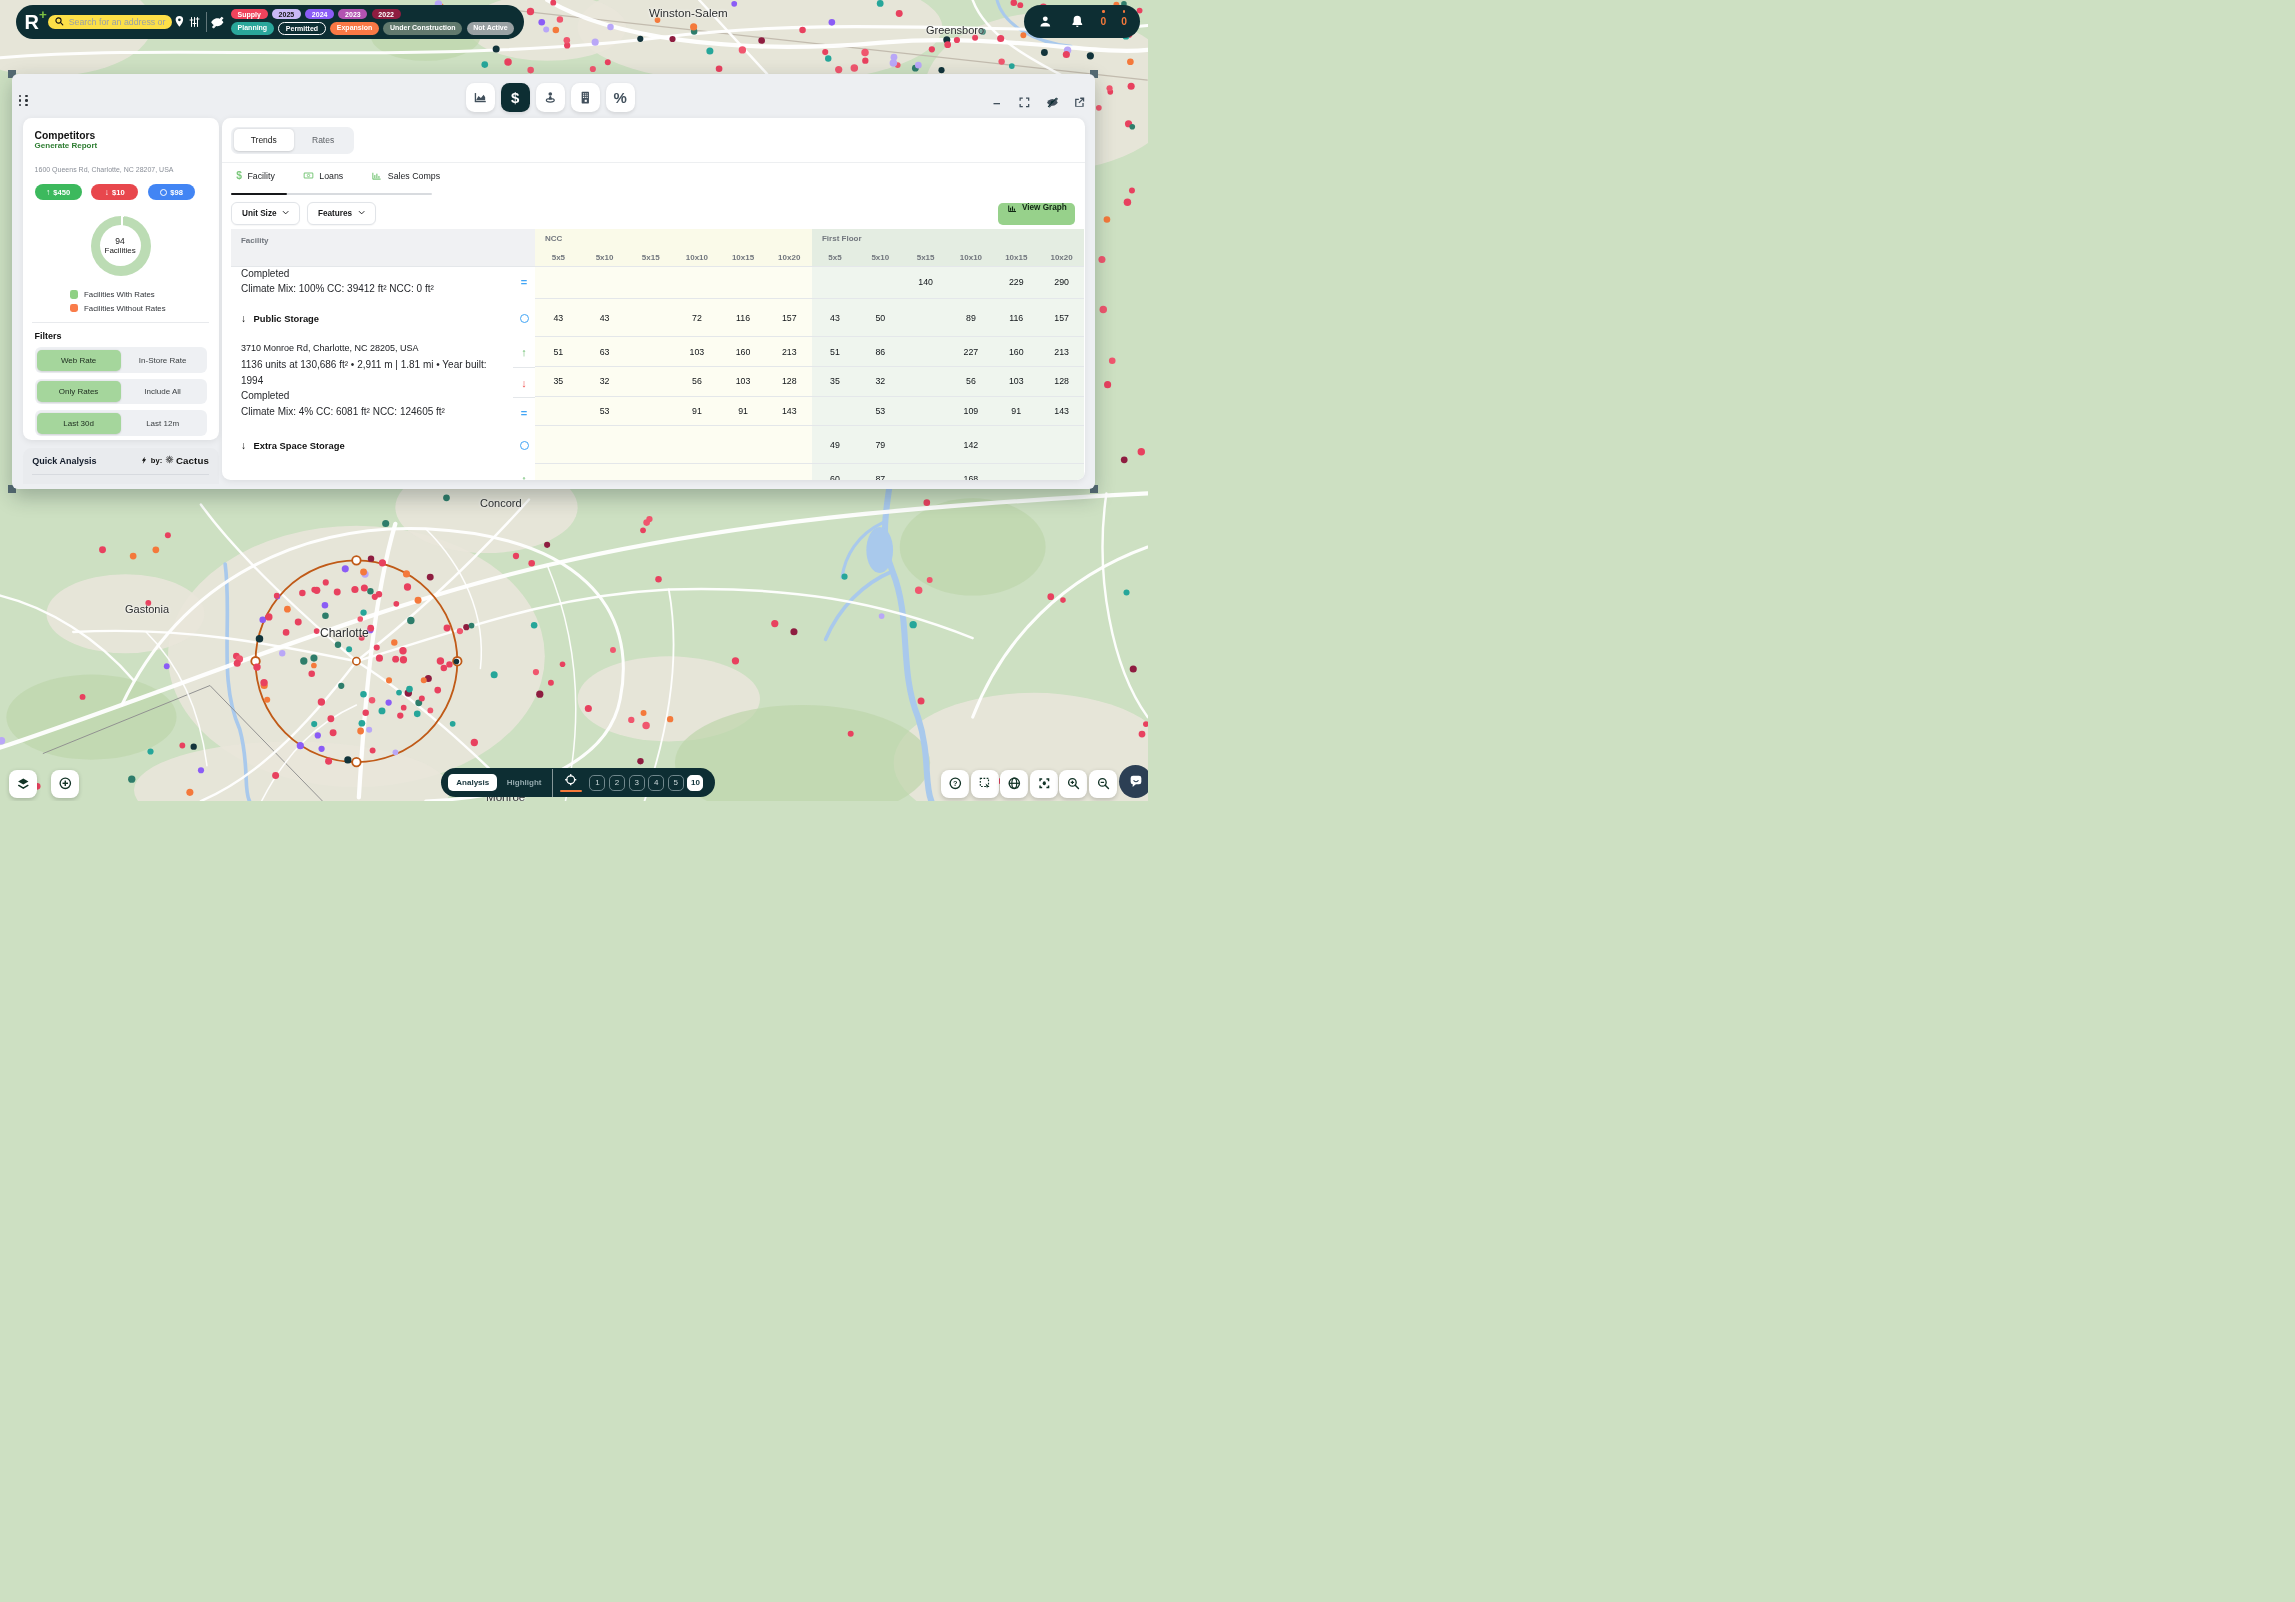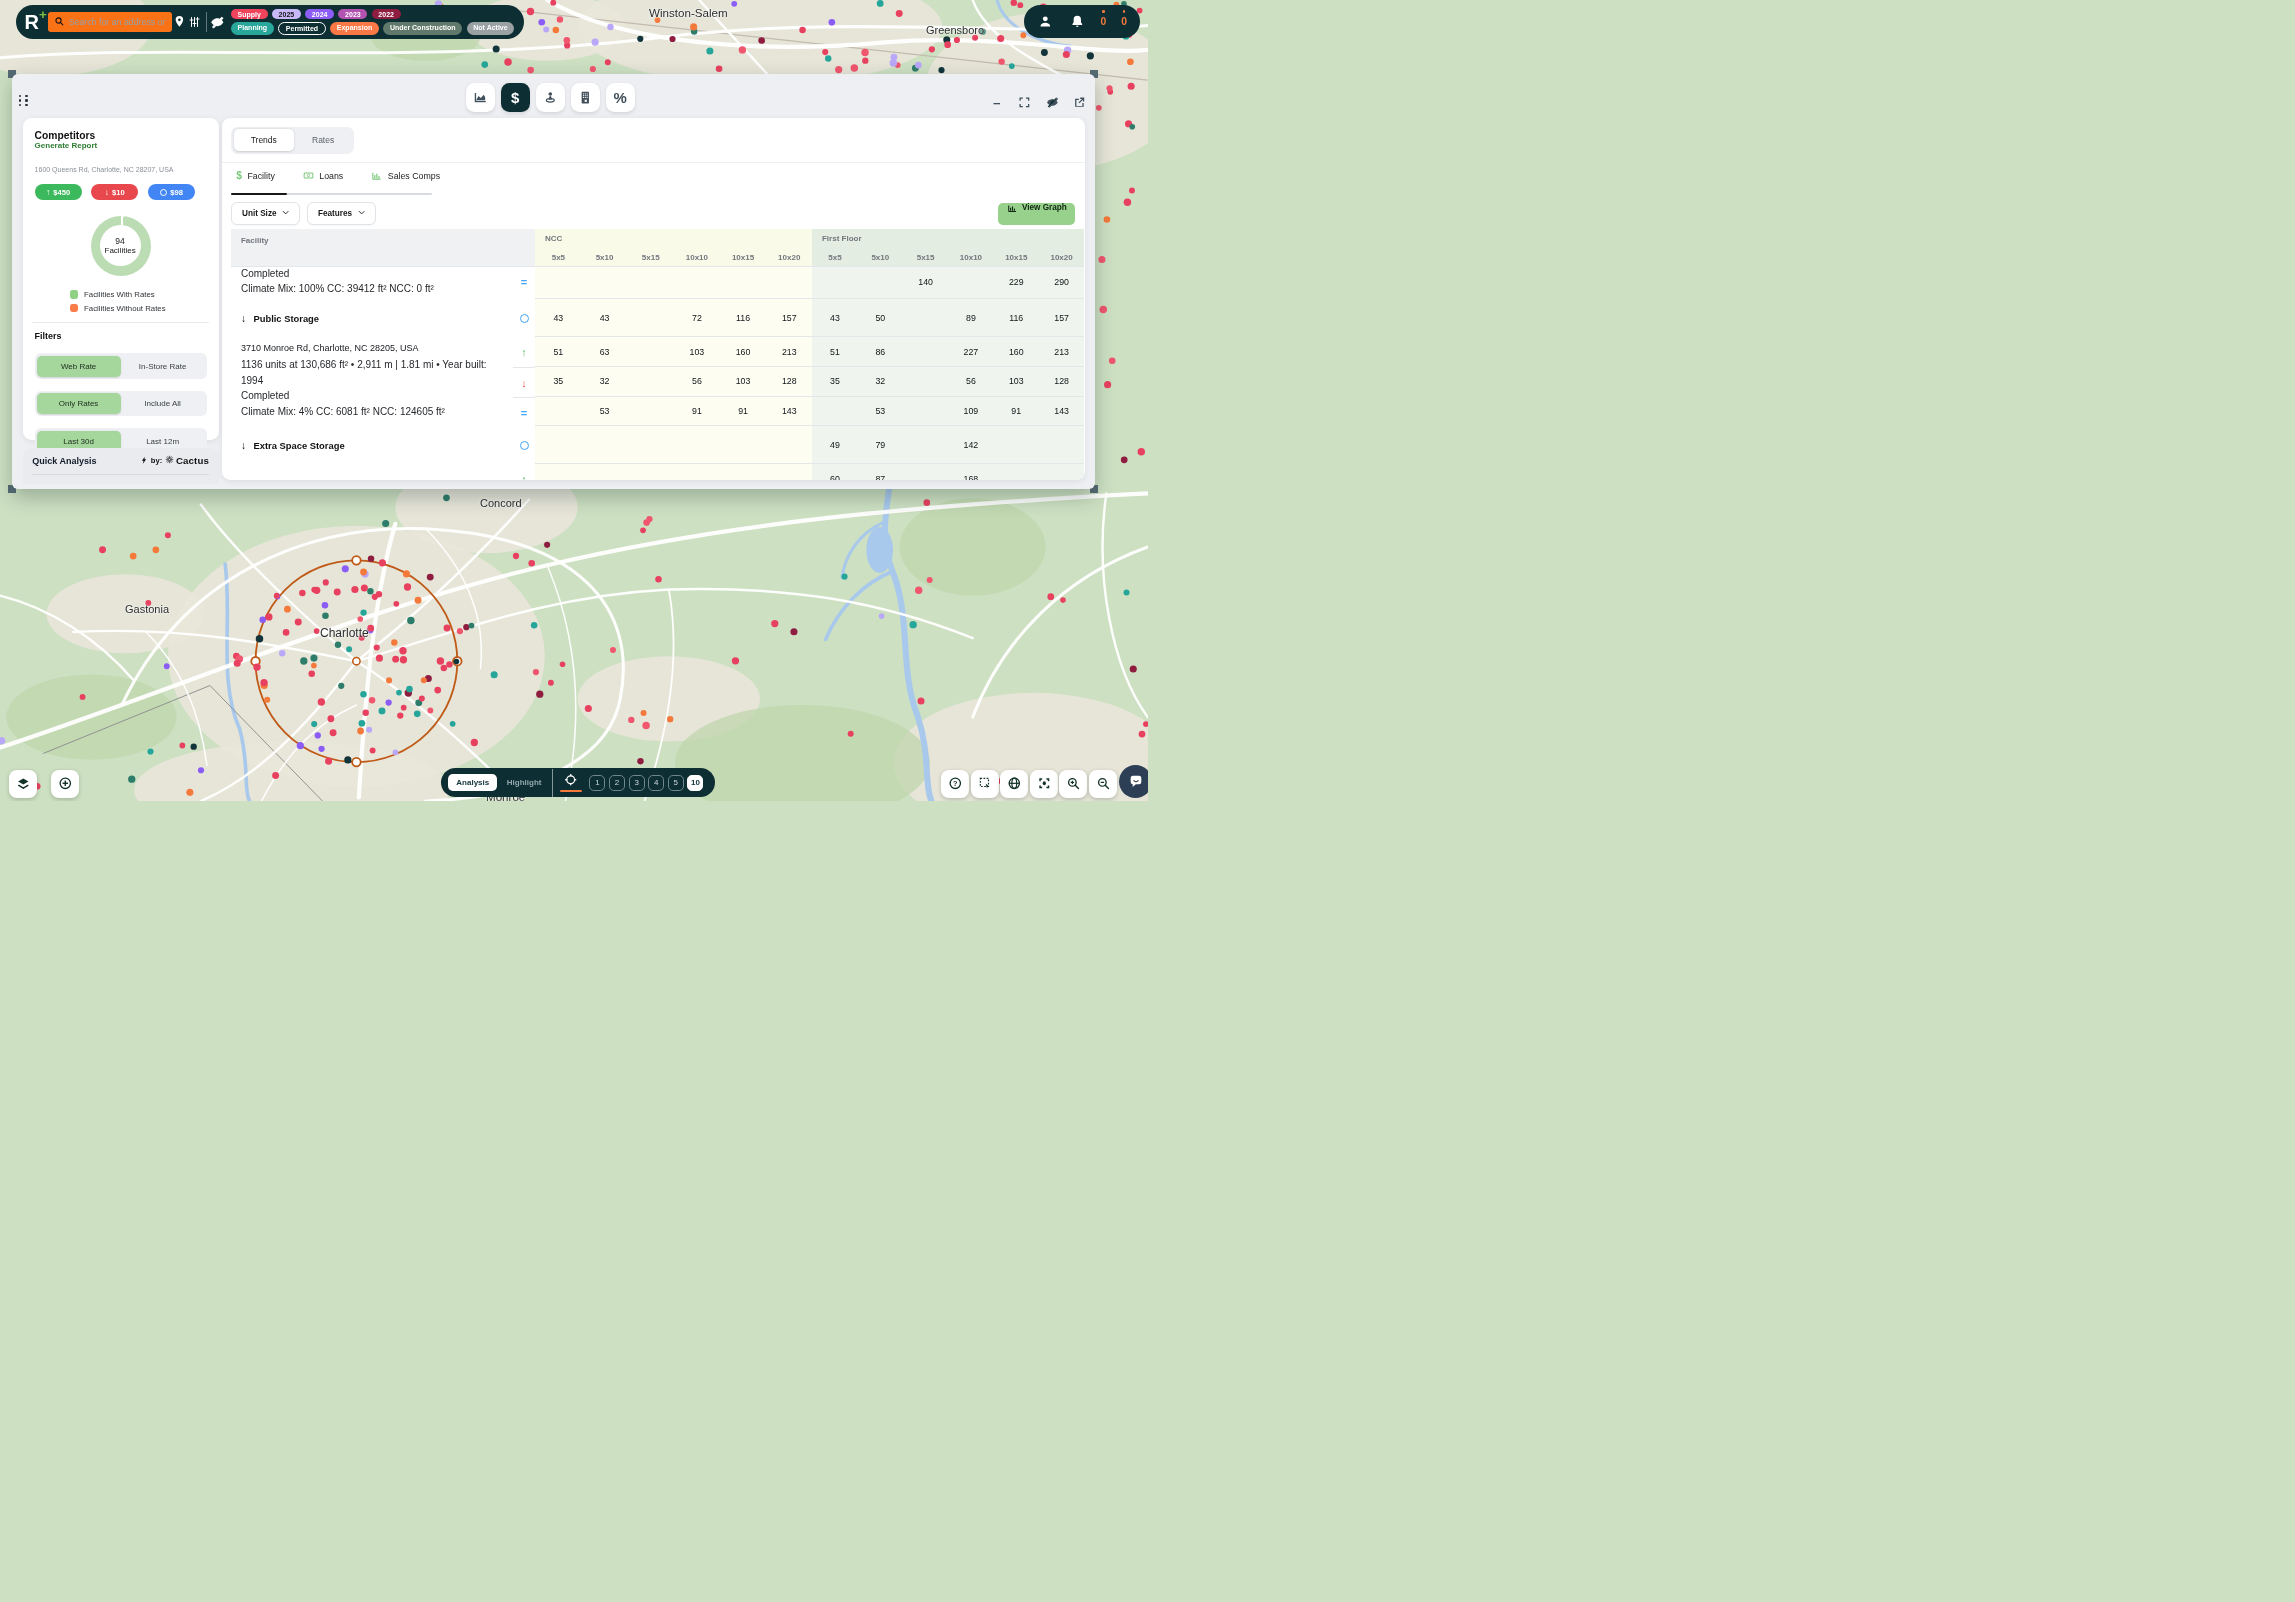--- a/index.html
+++ b/index.html
@@ -5,21 +5,21 @@
   * { margin:0; padding:0; box-sizing:border-box; }
   html,body { width:1148px; height:801px; overflow:hidden; }
   body { position:relative; font-family:"Liberation Sans","DejaVu Sans",sans-serif; background:#cde0c2; }
   svg.mapsvg { position:absolute; left:0; top:0; }
   .city-label { position:absolute; color:#2b2d2e; text-shadow:0 0 1.8px #fff,0 0 3.6px rgba(255,255,255,.9); white-space:nowrap; z-index:3; font-weight:400; }
 
   
   .navbar { position:absolute; left:16px; top:4.9px; width:508px; height:34px; background:#0d2e33; border-radius:17px; display:flex; align-items:center; padding:0 9.7px 0 8.5px; z-index:20; }
   .logo { position:relative; width:32px; color:#fff; font-weight:700; font-size:20px; line-height:1; }
   .logo .plus { position:absolute; top:-3.6px; left:14.6px; color:#7dc243; font-size:13.4px; }
-  .searchbox { width:131px; height:20px; background:#f97316; border-radius:3px; display:flex; align-items:center; padding:0 6px; gap:4.3px; }
+  .searchbox { width:131px; height:14px; background:#fde047; border-radius:10px; display:flex; align-items:center; padding:0 6px; gap:4.3px; }
   .searchbox input { border:none; outline:none; background:transparent; font-size:8.8px; color:#333; width:97px; font-family:inherit; }
   .searchbox input::placeholder { color:#9aa0a6; }
   .nav-ic { color:#fff; display:flex; align-items:center; justify-content:center; width:20.7px; height:20.7px; cursor:pointer; }
   .nav-div { width:0.6px; height:19.5px; background:rgba(255,255,255,.35); margin:0 3.6px; }
   .pill-rows { display:flex; flex-direction:column; gap:3px; margin-left:6px; }
   .pill-row { display:flex; gap:4.3px; }
   .pill { font-size:7px; font-weight:700; padding:1.8px 6.7px; border-radius:6.7px; white-space:nowrap; cursor:pointer; }
   .pill.outline { border:0.9px solid #fff; }
 
   .topright { position:absolute; left:1024px; top:4.9px; width:116px; height:33px; background:#0d2e33; border-radius:16.4px; display:flex; align-items:center; z-index:20; padding:0 11px; justify-content:space-between; }
@@ -50,21 +50,21 @@
   .donut-wrap { display:flex; justify-content:center; margin-top:16px; }
   .donut { width:60px; height:60px; border-radius:50%; position:relative; }
   .donut .hole { position:absolute; left:9px; top:9px; width:41px; height:41px; background:#fff; border-radius:50%; display:flex; flex-direction:column; align-items:center; justify-content:center; }
   .donut .hole b { font-size:8.5px; color:#1b1b1b; font-weight:400; }
   .donut .hole span { font-size:8px; color:#1b1b1b; }
   .legend { margin-top:13.4px; display:flex; flex-direction:column; gap:4.9px; align-items:flex-start; padding-left:35px; }
   .legend .li { display:flex; align-items:center; gap:6px; font-size:7.8px; color:#2f3338; }
   .legend .sw { width:8.5px; height:8.5px; border-radius:2.4px; }
   .sb-divider { height:0.6px; background:#e8eaed; margin:9.7px -2.4px 0; }
   .sb-filters-title { margin-top:8.5px; font-size:9px; font-weight:700; color:#111; }
-  .toggle { margin-top:12px; height:25.5px; background:#eef0f3; border-radius:6px; display:flex; align-items:center; padding:2px; cursor:pointer; }
+  .toggle { margin-top:6px; height:25.5px; background:#eef0f3; border-radius:6px; display:flex; align-items:center; padding:2px; cursor:pointer; }
   .toggle .on { width:50%; height:20.7px; border-radius:4.9px; display:flex; align-items:center; justify-content:center; font-size:8px; color:#1c2b1e; font-weight:400; box-shadow:0 0.6px 1.8px rgba(0,0,0,.12); }
   .toggle .off { flex:1; text-align:center; font-size:8px; color:#3c4043; }
   .qa-card { position:absolute; left:11px; top:374px; width:196px; height:36px; background:#e9ebee; border-radius:8.5px 8.5px 0 0; padding:7.3px 9.7px; overflow:hidden; }
   .qa-head { display:flex; justify-content:space-between; align-items:center; }
   .qa-title { font-size:9px; font-weight:700; color:#131c2b; }
   .qa-by { display:flex; align-items:center; gap:2.4px; color:#111; }
   .qa-by .byt { font-size:7.6px; font-weight:700; }
   .qa-by .brand { font-size:9.7px; font-weight:700; letter-spacing:0.1px; }
   .qa-div { height:0.6px; background:#d7dadf; margin-top:7.3px; }
 

